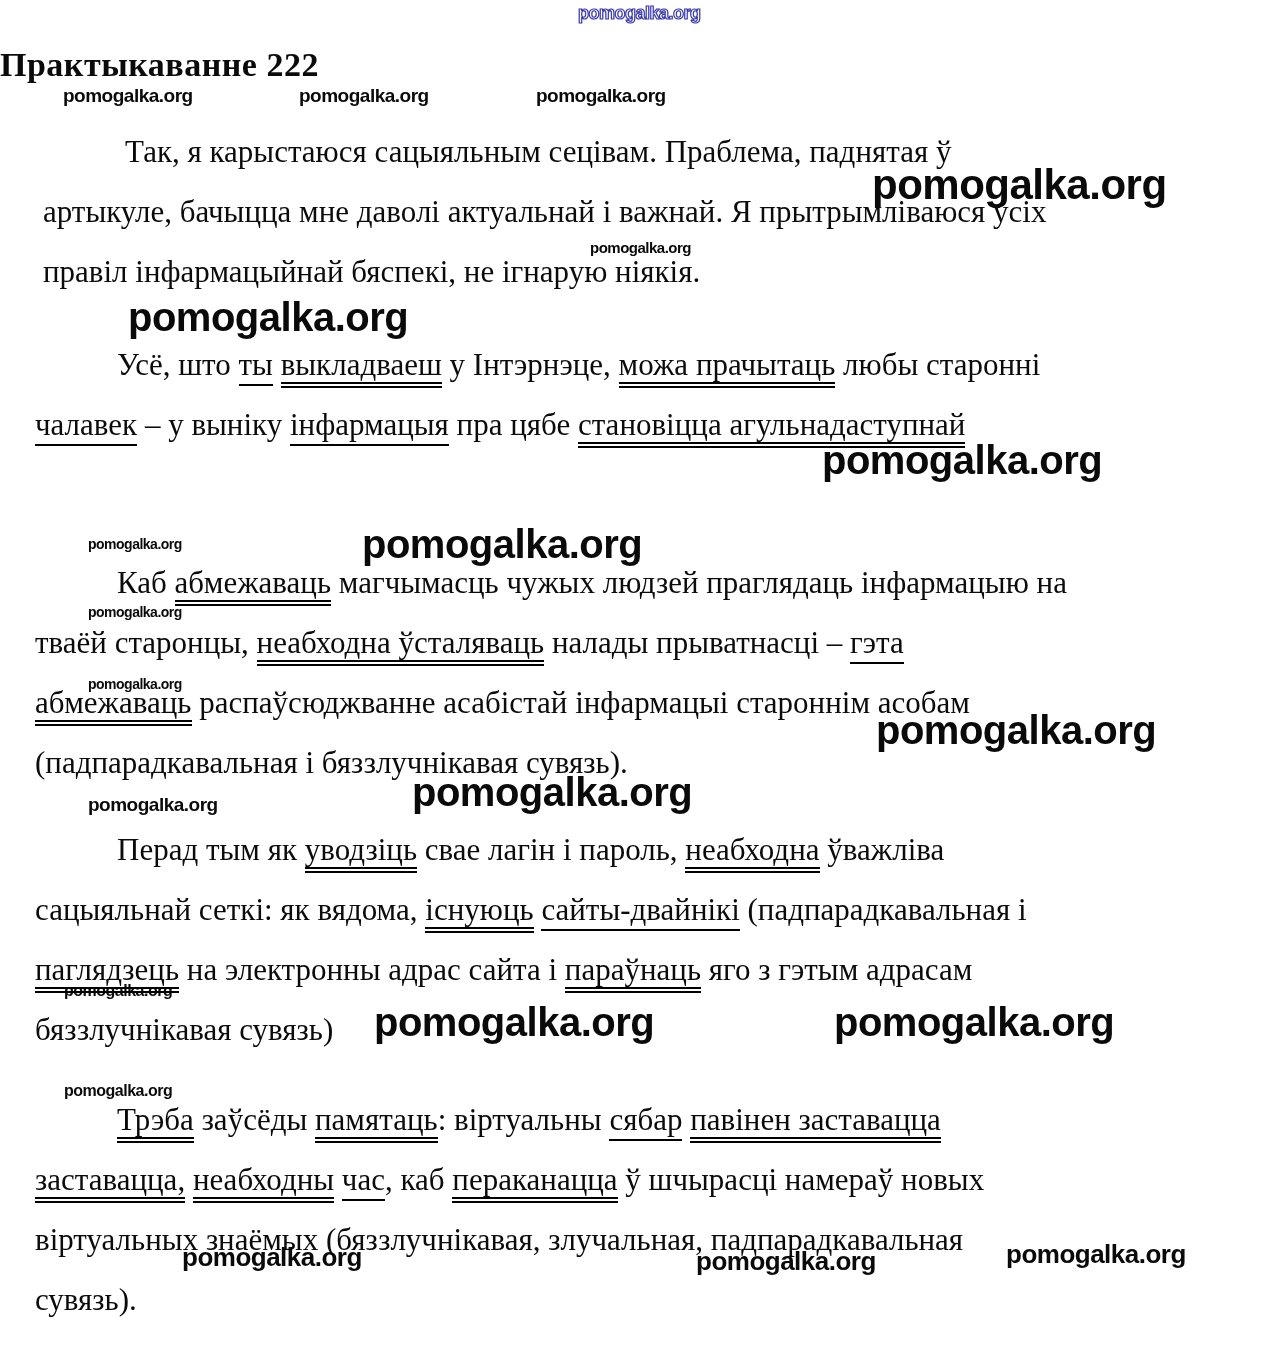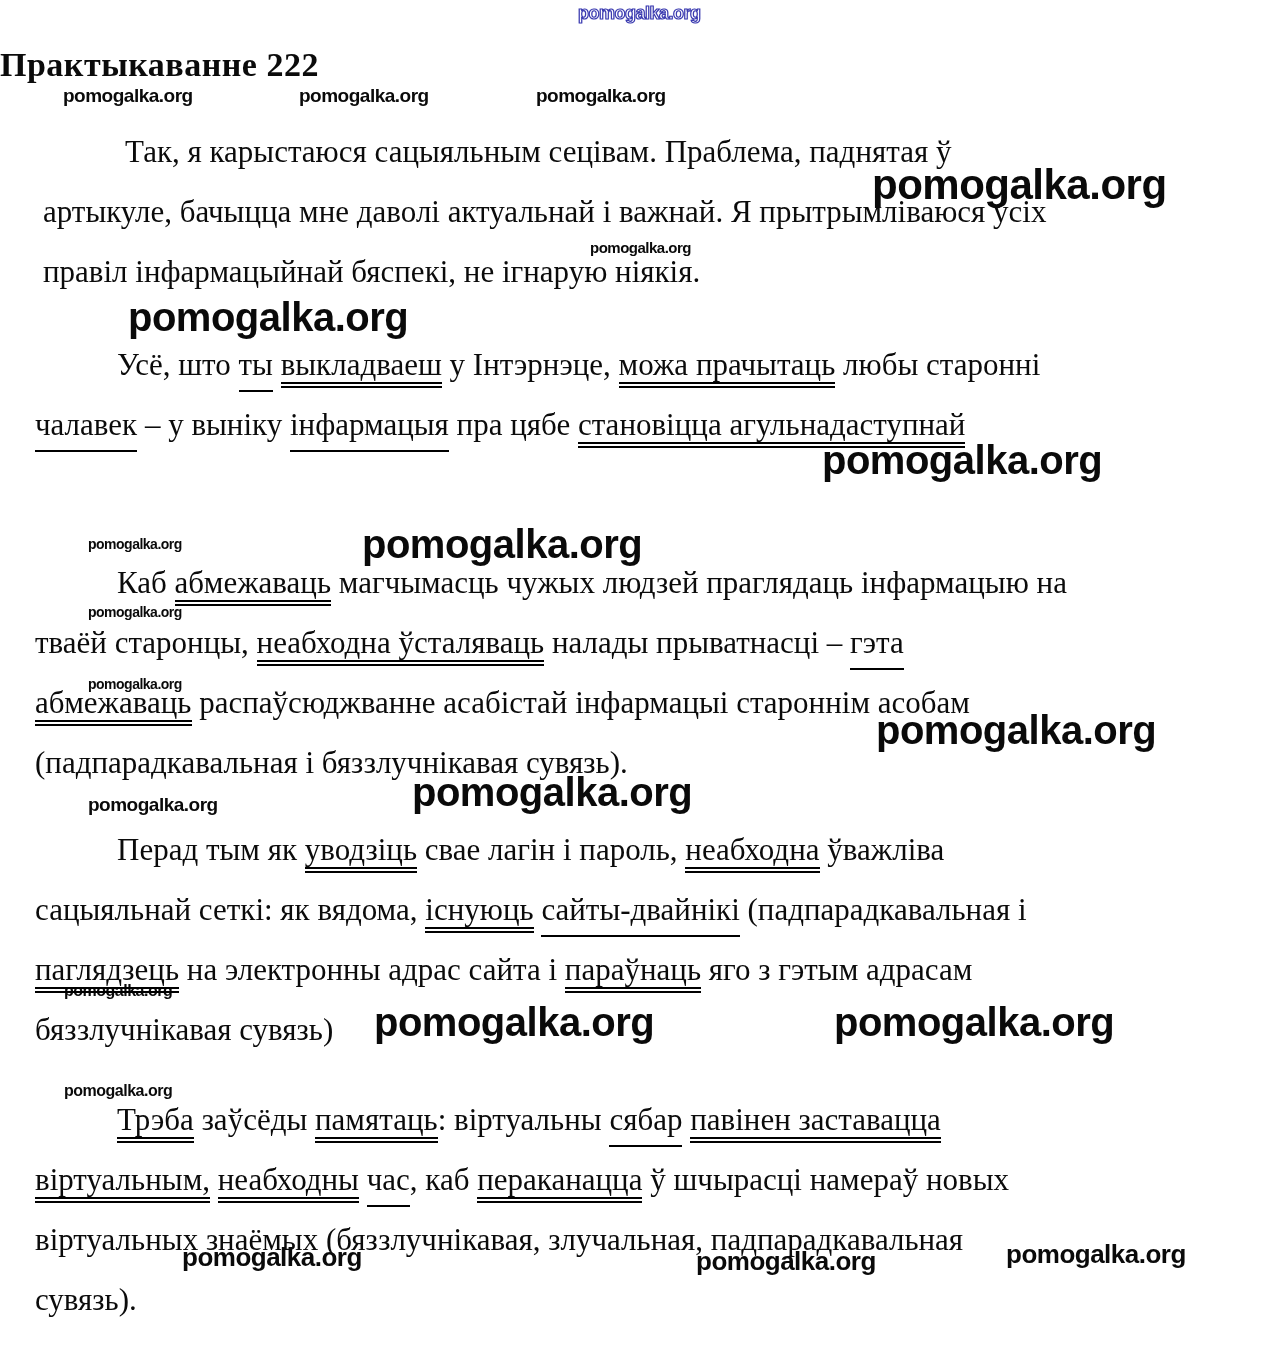--- a/index.html
+++ b/index.html
@@ -22,21 +22,21 @@
   .para {
     position: absolute;
     left: 35px;
     width: 1175px;
     font-size: 31px;
     line-height: 60px;
   }
   .line { white-space: nowrap; height: 60px; }
   .line.indent { padding-left: 82px; }
   .u0 { }
-  .u1 { border-bottom: 2px solid #000; padding-bottom: 8px; }
+  .u1 { border-bottom: 2px solid #000; padding-bottom: 2px; }
   .u2 { border-bottom: 6px double #000; }
   .wm {
     position: absolute;
     font-family: Liberation Sans, sans-serif;
     font-weight: bold;
     line-height: 1;
     white-space: nowrap;
     color: #0a0a0a;
     letter-spacing: -0.5px;
   }
@@ -92,18 +92,18 @@
         <div class="line"><span class="u0">(падпарадкавальная і бяззлучнікавая сувязь).</span></div>
       </div>
       <div class="para" style="top: 820px;">
         <div class="line indent"><span class="u0">Перад тым як </span><span class="u2">уводзіць</span><span class="u0"> свае лагін і пароль, </span><span class="u2">неабходна</span><span class="u0"> ўважліва</span></div>
         <div class="line"><span class="u0">сацыяльнай сеткі: як вядома, </span><span class="u2">існуюць</span><span class="u0"> </span><span class="u1">сайты-двайнікі</span><span class="u0"> (падпарадкавальная і</span></div>
         <div class="line"><span class="u2">паглядзець</span><span class="u0"> на электронны адрас сайта і </span><span class="u2">параўнаць</span><span class="u0"> яго з гэтым адрасам</span></div>
         <div class="line"><span class="u0">бяззлучнікавая сувязь)</span></div>
       </div>
       <div class="para" style="top: 1090px;">
         <div class="line indent"><span class="u2">Трэба</span><span class="u0"> заўсёды </span><span class="u2">памятаць</span><span class="u0">: віртуальны </span><span class="u1">сябар</span><span class="u0"> </span><span class="u2">павінен заставацца</span></div>
-        <div class="line"><span class="u2">віртуальным,</span><span class="u0"> </span><span class="u2">неабходны</span><span class="u0"> </span><span class="u1">час</span><span class="u0">, каб </span><span class="u2">пераканацца</span><span class="u0"> ў шчырасці намераў новых</span></div>
+        <div class="line"><span class="u2">заставацца,</span><span class="u0"> </span><span class="u2">неабходны</span><span class="u0"> </span><span class="u1">час</span><span class="u0">, каб </span><span class="u2">пераканацца</span><span class="u0"> ў шчырасці намераў новых</span></div>
         <div class="line"><span class="u0">віртуальных знаёмых (бяззлучнікавая, злучальная, падпарадкавальная</span></div>
         <div class="line"><span class="u0">сувязь).</span></div>
       </div>
     </div>
 </div>
 
 </body></html>

